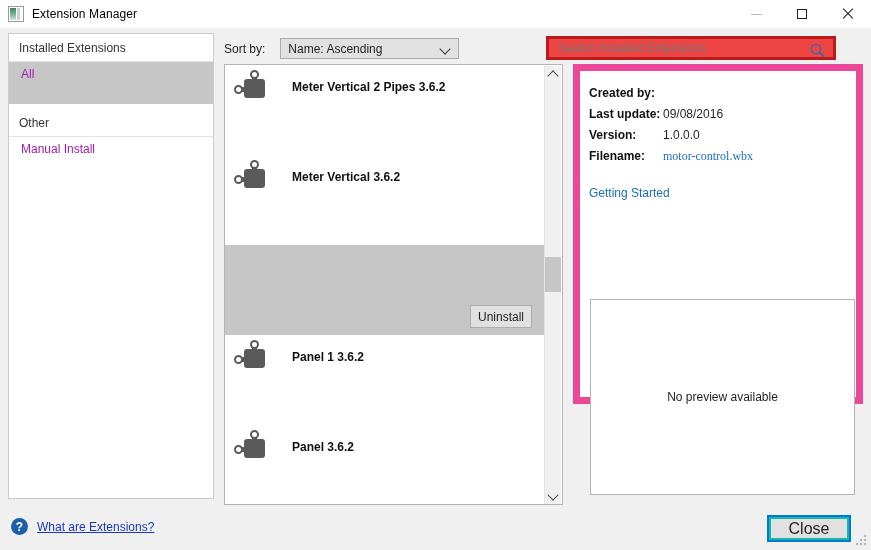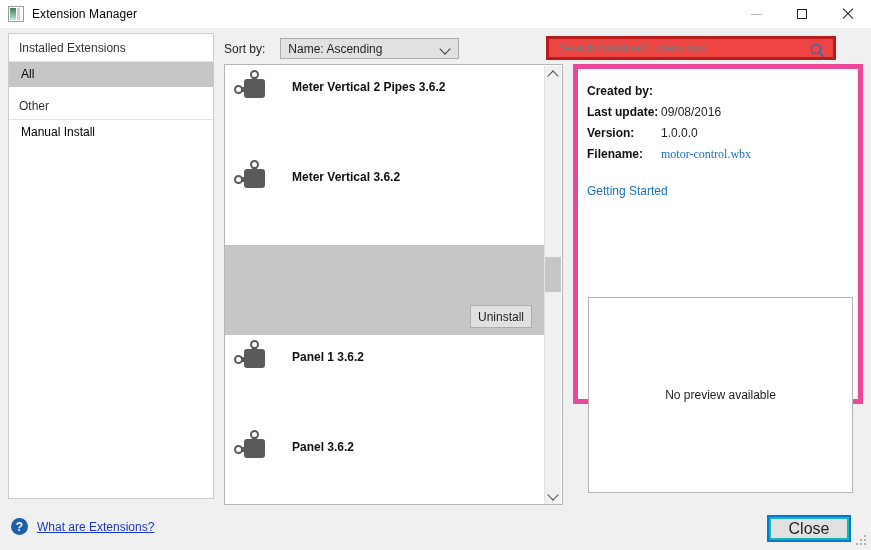--- a/index.html
+++ b/index.html
@@ -101,22 +101,22 @@
     font-size: 12px;
     color: #333333;
     padding: 8px 10px 5px 10px;
     border-bottom: 1px solid #e3e3e3;
     font-weight: normal;
     line-height: 1.15;
   }
   .side-head.second { margin-top: 5px; }
   .side-item {
     font-size: 12px;
-    color: #000000;
-    padding: 5px 10px 6px 12px;
+    color: #a21caf;
+    padding: 5px 10px 23px 12px;
   }
   .side-item.selected { background: #c6c6c6; }
 
   
   #sortbar {
     position: absolute;
     left: 224px; top: 38px;
     display: flex;
     align-items: center;
   }
@@ -299,21 +299,21 @@
     width: 16px; height: 35px;
     background: #c6c6c6;
   }
 
   
   #details {
     position: absolute;
     left: 573px; top: 64px;
     width: 290px; height: 340px;
     background: #ffffff;
-    border: 5px solid #ec4899;
+    border: 7px solid #ec4899;
     box-sizing: border-box;
   }
   .meta-row {
     display: flex;
     align-items: baseline;
     margin-left: 9px;
     margin-top: 1px;
     font-size: 12px;
     line-height: 20px;
   }

